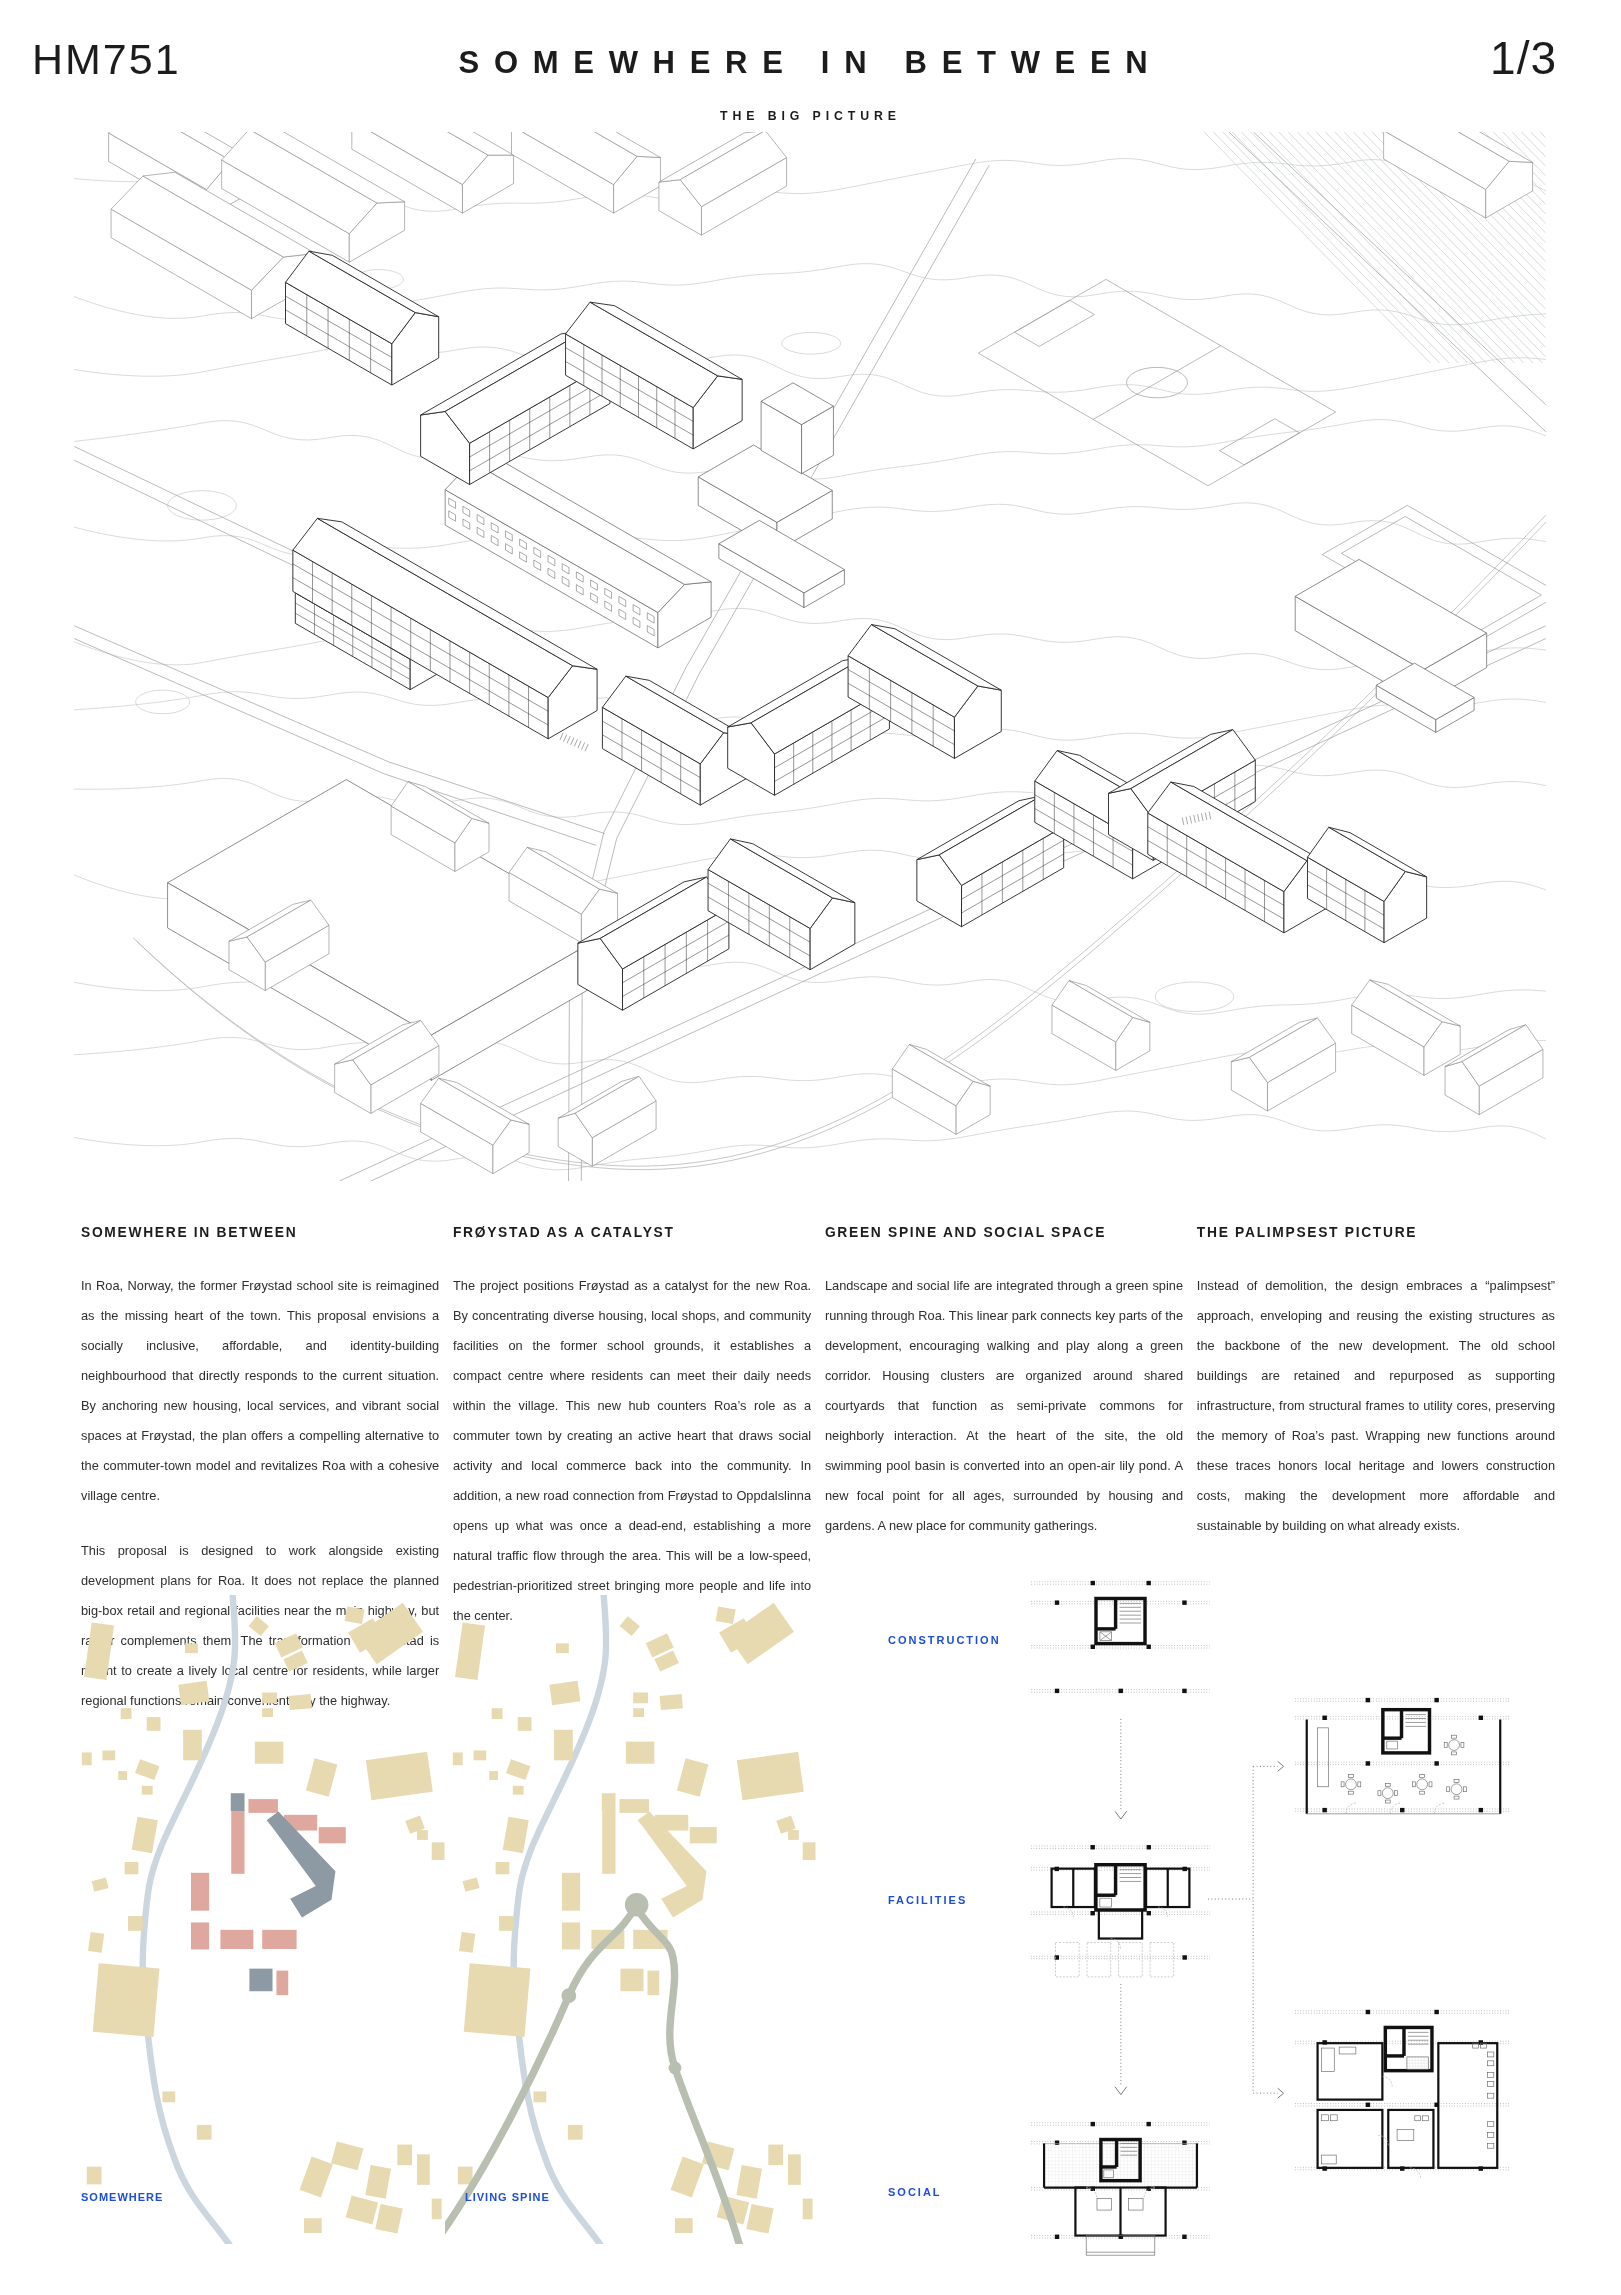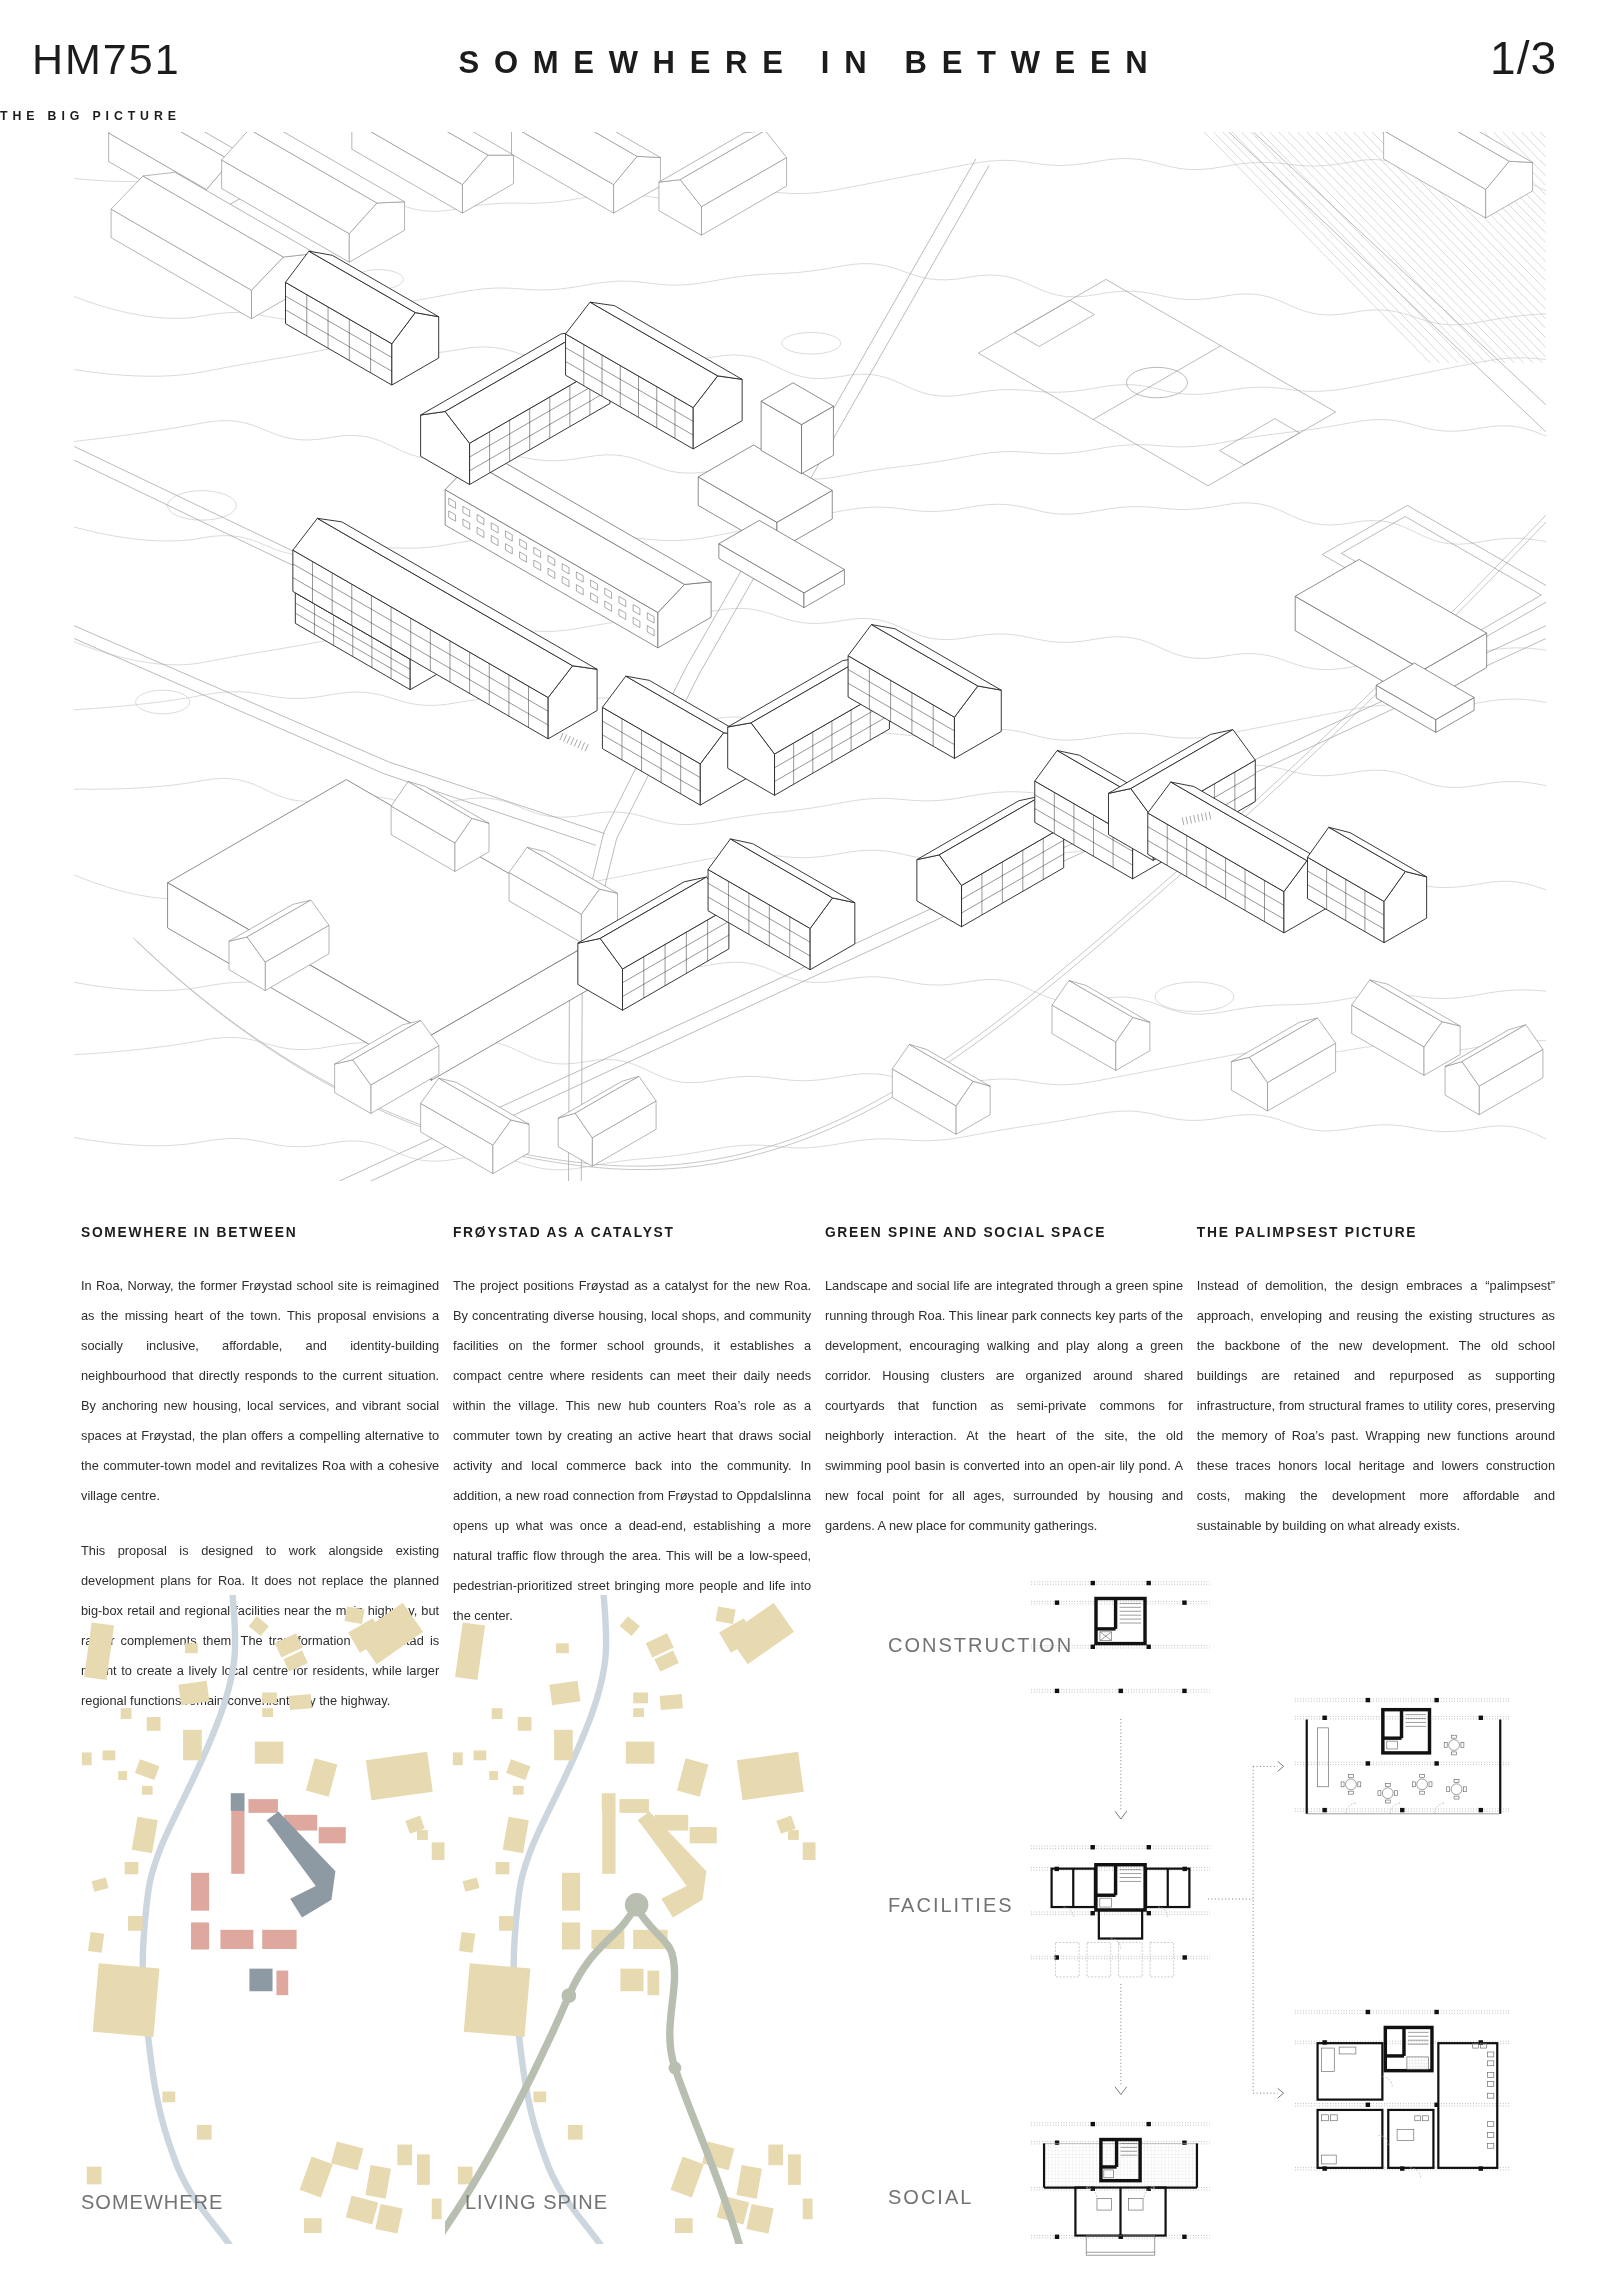--- a/index.html
+++ b/index.html
@@ -11,28 +11,28 @@
   html,body{margin:0;padding:0}
   body{
     width:1621px;height:2295px;position:relative;background:#fff;
     font-family:"Liberation Sans",sans-serif;color:var(--ink);overflow:hidden;
   }
   .abs{position:absolute}
   
   .code{left:32px;top:35px;font-size:43px;font-weight:400;letter-spacing:2px}
   .title{left:0;right:0;top:45px;text-align:center;font-size:31px;font-weight:700;letter-spacing:14.7px}
   .pageno{right:64px;top:30.5px;font-size:46px;font-weight:300;letter-spacing:1px}
-  .subtitle{left:0;right:0;top:109px;font-size:12.3px;font-weight:700;letter-spacing:4.9px}
+  .subtitle{left:0;right:0;top:109px;text-align:center;font-size:12.3px;font-weight:700;letter-spacing:4.9px}
   
   .cols{left:81px;top:1225px;width:1474px;display:flex;gap:13.8px}
   .col{width:359px}
   .col h3{margin:0 0 30.5px 0;font-size:13.8px;font-weight:700;letter-spacing:1.7px;color:var(--ink)}
   .col p{margin:0 0 25.6px 0;font-size:12.8px;line-height:30px;text-align:justify;color:var(--body)}
   
-  .map-label,.diag-label{font-size:20px;font-weight:400;letter-spacing:1px;color:#737373}
+  .map-label,.diag-label{font-size:11px;font-weight:700;letter-spacing:1px;color:#1d4ed8}
   .diag-label{letter-spacing:2px}
   svg{display:block;overflow:hidden}
   
   .contour{stroke:var(--contour);stroke-width:1.4;fill:none}
   .road{stroke:var(--road);stroke-width:1.6;fill:none}
   .stream{stroke:#b7b7b7;stroke-width:1.6;fill:none}
   .field{stroke:#9a9a9a;stroke-width:1.4;fill:none}
   .house{stroke:#8a8a8a;stroke-width:1.3;fill:#fff}
   .bigwhite{stroke:#666;stroke-width:1.5;fill:#fff}
   .block{stroke:#2a2a2a;stroke-width:1.9;fill:#fff}

